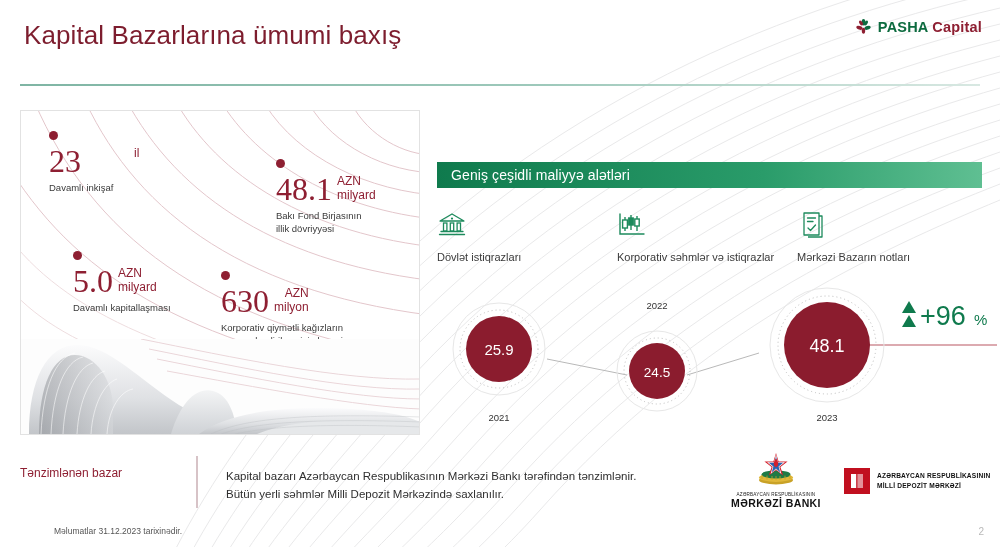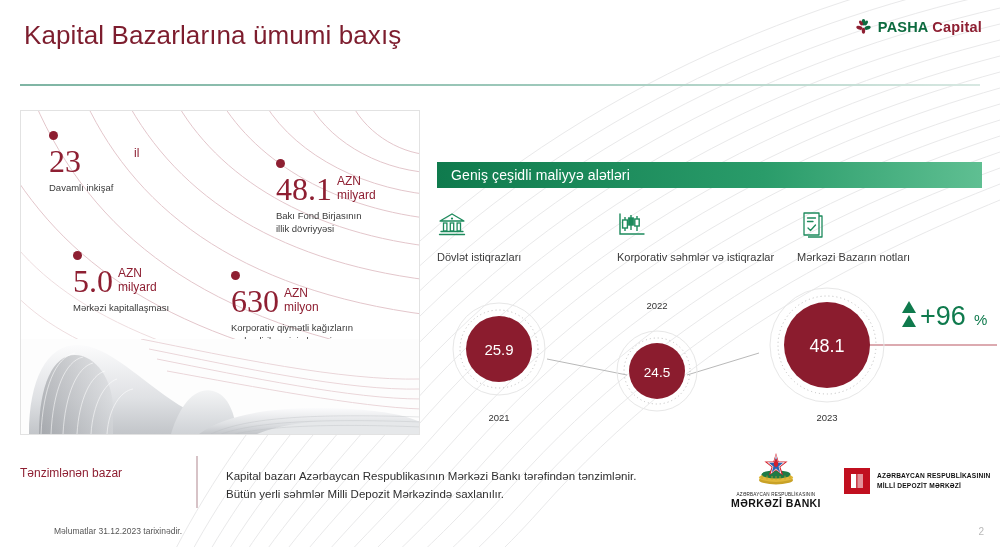--- a/index.html
+++ b/index.html
@@ -52,21 +52,21 @@
     font-family:"Liberation Serif", serif;
   }
   .stat-unit { font-size:12px; color:#8e1f32; line-height:1.15; padding-top:2px; }
   .stat-unit.sup { font-size:12px;margin-left:48px; }
   .stat-cap { font-size:9.5px; color:#3a3a3a; line-height:1.35; margin-top:5px; }
 
   
   .stat-23  { left:28px;  top:20px; }
   .stat-481 { left:255px; top:48px; }
   .stat-50  { left:52px;  top:140px; }
-  .stat-630 { left:210px; top:160px; }
+  .stat-630 { left:200px; top:160px;text-align:right; }
 
   .bldg { position:absolute; left:0; bottom:0; width:400px; height:95px; }
 
   
   .rcol { position:absolute; left:437px; top:124px; width:545px; z-index:4;margin-top:38px; }
 
   .band {
     height:26px; display:flex; align-items:center;
     padding-left:14px; color:#fff; font-size:14px; letter-spacing:.1px;
   }
@@ -201,21 +201,21 @@
       </div>
     </div>
 
     <div class="stat stat-50">
       <span class="dot"></span>
       <div style="padding-top:14px;">
         <div class="stat-row">
           <span class="stat-num">5.0</span>
           <span class="stat-unit">AZN<br>milyard</span>
         </div>
-        <div class="stat-cap">Mərkəzi kapitallaşması</div>
+        <div class="stat-cap">Davamlı kapitallaşması</div>
       </div>
     </div>
 
     <div class="stat stat-630">
       <span class="dot"></span>
       <div style="padding-top:14px;">
         <div class="stat-row">
           <span class="stat-num">630</span>
           <span class="stat-unit">AZN<br>milyon</span>
         </div>

